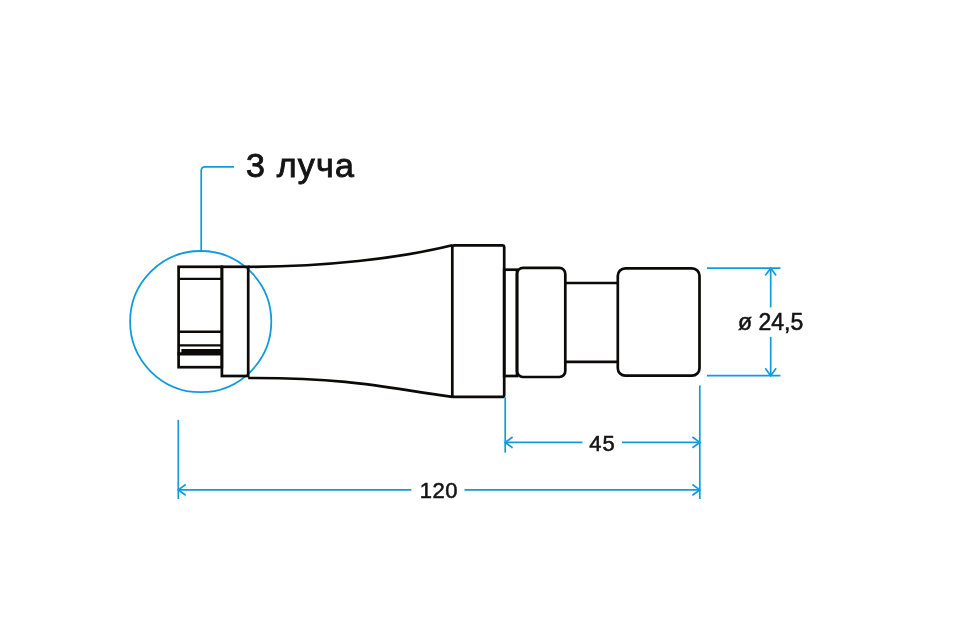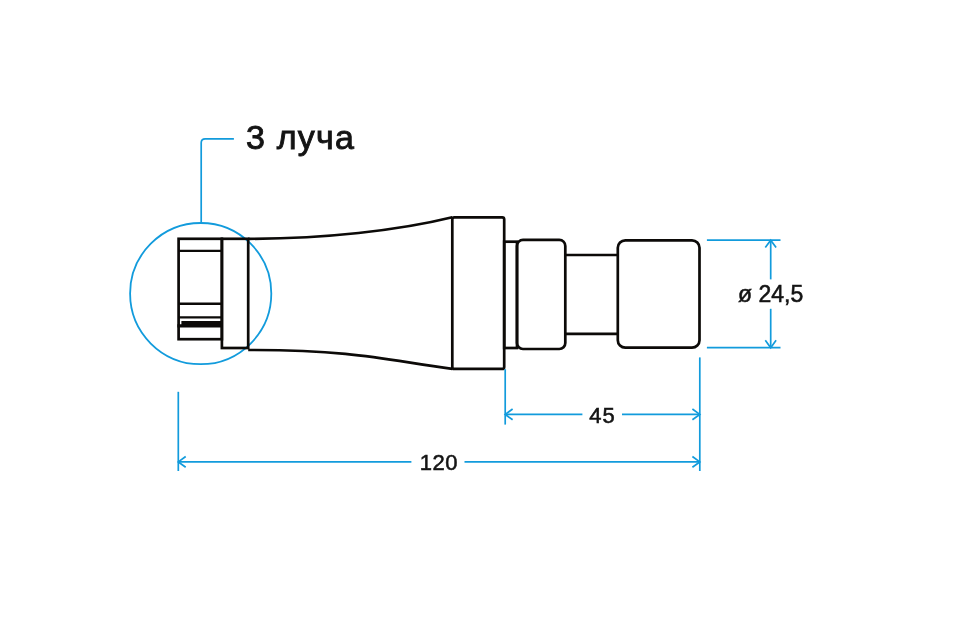--- a/index.html
+++ b/index.html
@@ -1,16 +1,16 @@
 <!DOCTYPE html>
 <html><head>
 <meta charset="utf-8">
 <style>
   html,body{margin:0;padding:0;background:#ffffff;}
-  .stage{position:relative;width:960px;height:560px;background:#ffffff;overflow:hidden;}
+  .stage{position:relative;width:960px;height:560px;background:#ffffff;overflow:hidden;margin-top:28px;}
   svg{display:block;}
   text{font-family:"Liberation Sans",sans-serif;fill:#141414;}
 </style>
 </head>
 <body>
 <div class="stage">
 <svg width="960" height="640" viewBox="0 0 960 640">
 
   <rect x="0" y="0" width="960" height="640" fill="#ffffff"></rect>
 

